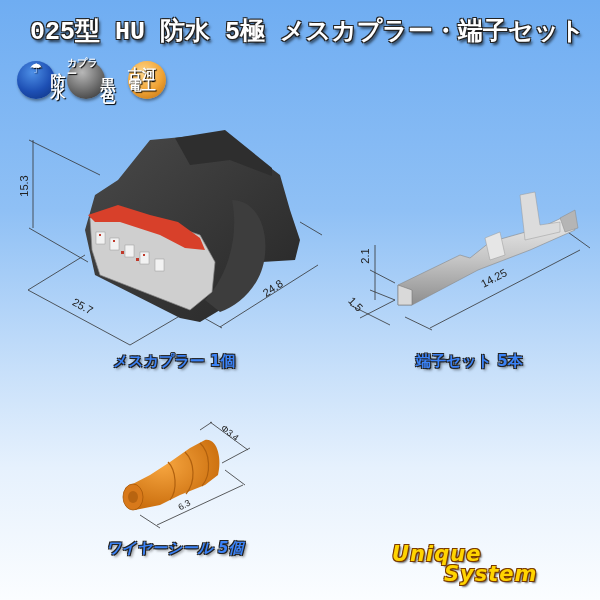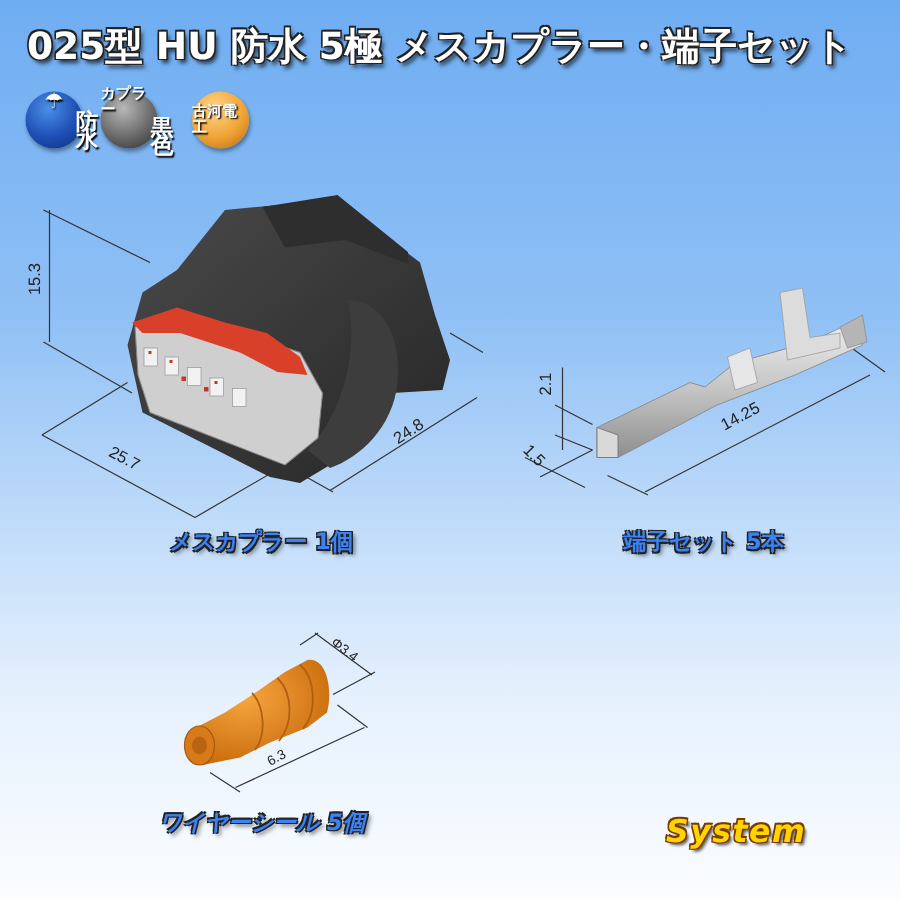--- a/index.html
+++ b/index.html
@@ -2,36 +2,37 @@
 <html><head>
 <meta charset="utf-8">
 <style>
   html, body { margin:0; padding:0; }
   body {
     width:600px; height:600px; overflow:hidden; position:relative;
     background: linear-gradient(to bottom, #6fadf2 0%, #8fc0f5 35%, #c8e0fa 62%, #e6f1fd 78%, #fbfdff 100%);
     font-family: "DejaVu Sans", "Liberation Sans", sans-serif;
   }
   .title {
-    position:absolute; left:18px; top:14px; width:560px;
+    position:absolute; left:30px; top:14px; width:560px;
     font-size:25px; font-weight:bold; color:#fff; letter-spacing:0px; white-space:nowrap;
     text-shadow: 1px 1px 0 #222, -1px -1px 0 #222, 1px -1px 0 #222, -1px 1px 0 #222, 2px 3px 3px rgba(0,0,0,0.7);
+    font-family: Liberation Mono, monospace;
   }
   .badge {
     position:absolute; top:61px; width:38px; height:38px; border-radius:50%;
     display:flex; flex-direction:column; align-items:center; justify-content:center;
     color:#fff; font-weight:bold; text-shadow:1px 1px 1px #000;
     box-shadow: 1px 2px 3px rgba(0,0,0,0.4);
   }
   .badge.waterproof { left:17px; background: radial-gradient(circle at 40% 30%, #4d8fe6 0%, #1d4fb4 55%, #0c2f7a 100%); }
   .badge.color { left:67px; background: radial-gradient(circle at 40% 30%, #b8b8b8 0%, #6a6a6a 55%, #2a2a2a 100%); }
   .badge.maker { left:128px; background: radial-gradient(circle at 40% 30%, #ffd68a 0%, #f0a334 55%, #b86a10 100%); }
   .badge .l1 { font-size:10px; line-height:11px; }
   .badge .l2 { font-size:15px; line-height:12px;padding-left:44px; }
-  .badge.maker .l1 { font-size:10px; }
+  .badge.maker .l1 { font-size:14px; }
   .umbrella { font-size:14px; line-height:14px; }
 
   .label {
     position:absolute; font-size:15px; font-weight:bold; color:#3b82f6; white-space:nowrap;
     text-shadow: 1px 1px 0 #222, -1px -1px 0 #222, 1px -1px 0 #222, -1px 1px 0 #222, 2px 2px 3px rgba(0,0,0,0.6);
   }
   .dim { position:absolute; font-size:11px; color:#222; font-family:"Liberation Sans", sans-serif; }
   svg { position:absolute; left:0; top:0; }
   .logo {
     position:absolute; left:392px; top:544px; font-style:italic; font-weight:bold;
@@ -158,14 +159,15 @@
 <div class="dim" style="left:348px;top:298px;transform:rotate(45deg);">1.5</div>
 <div class="dim" style="left:480px;top:272px;transform:rotate(-28deg);">14.25</div>
 <div class="dim" style="left:220px;top:428px;font-size:9px;transform:rotate(38deg);">Φ3.4</div>
 <div class="dim" style="left:178px;top:500px;font-size:9px;transform:rotate(-28deg);">6.3</div>
 
 <div class="label" style="left:113px;top:352px;">メスカプラー 1個</div>
 <div class="label" style="left:416px;top:352px;">端子セット 5本</div>
 <div class="label" style="left:106px;top:539px;font-style:italic;">ワイヤーシール 5個</div>
 
 <div class="logo">
+  <span class="l1">Unique</span>
   <span class="l2">System</span>
 </div>
 
 </body></html>

